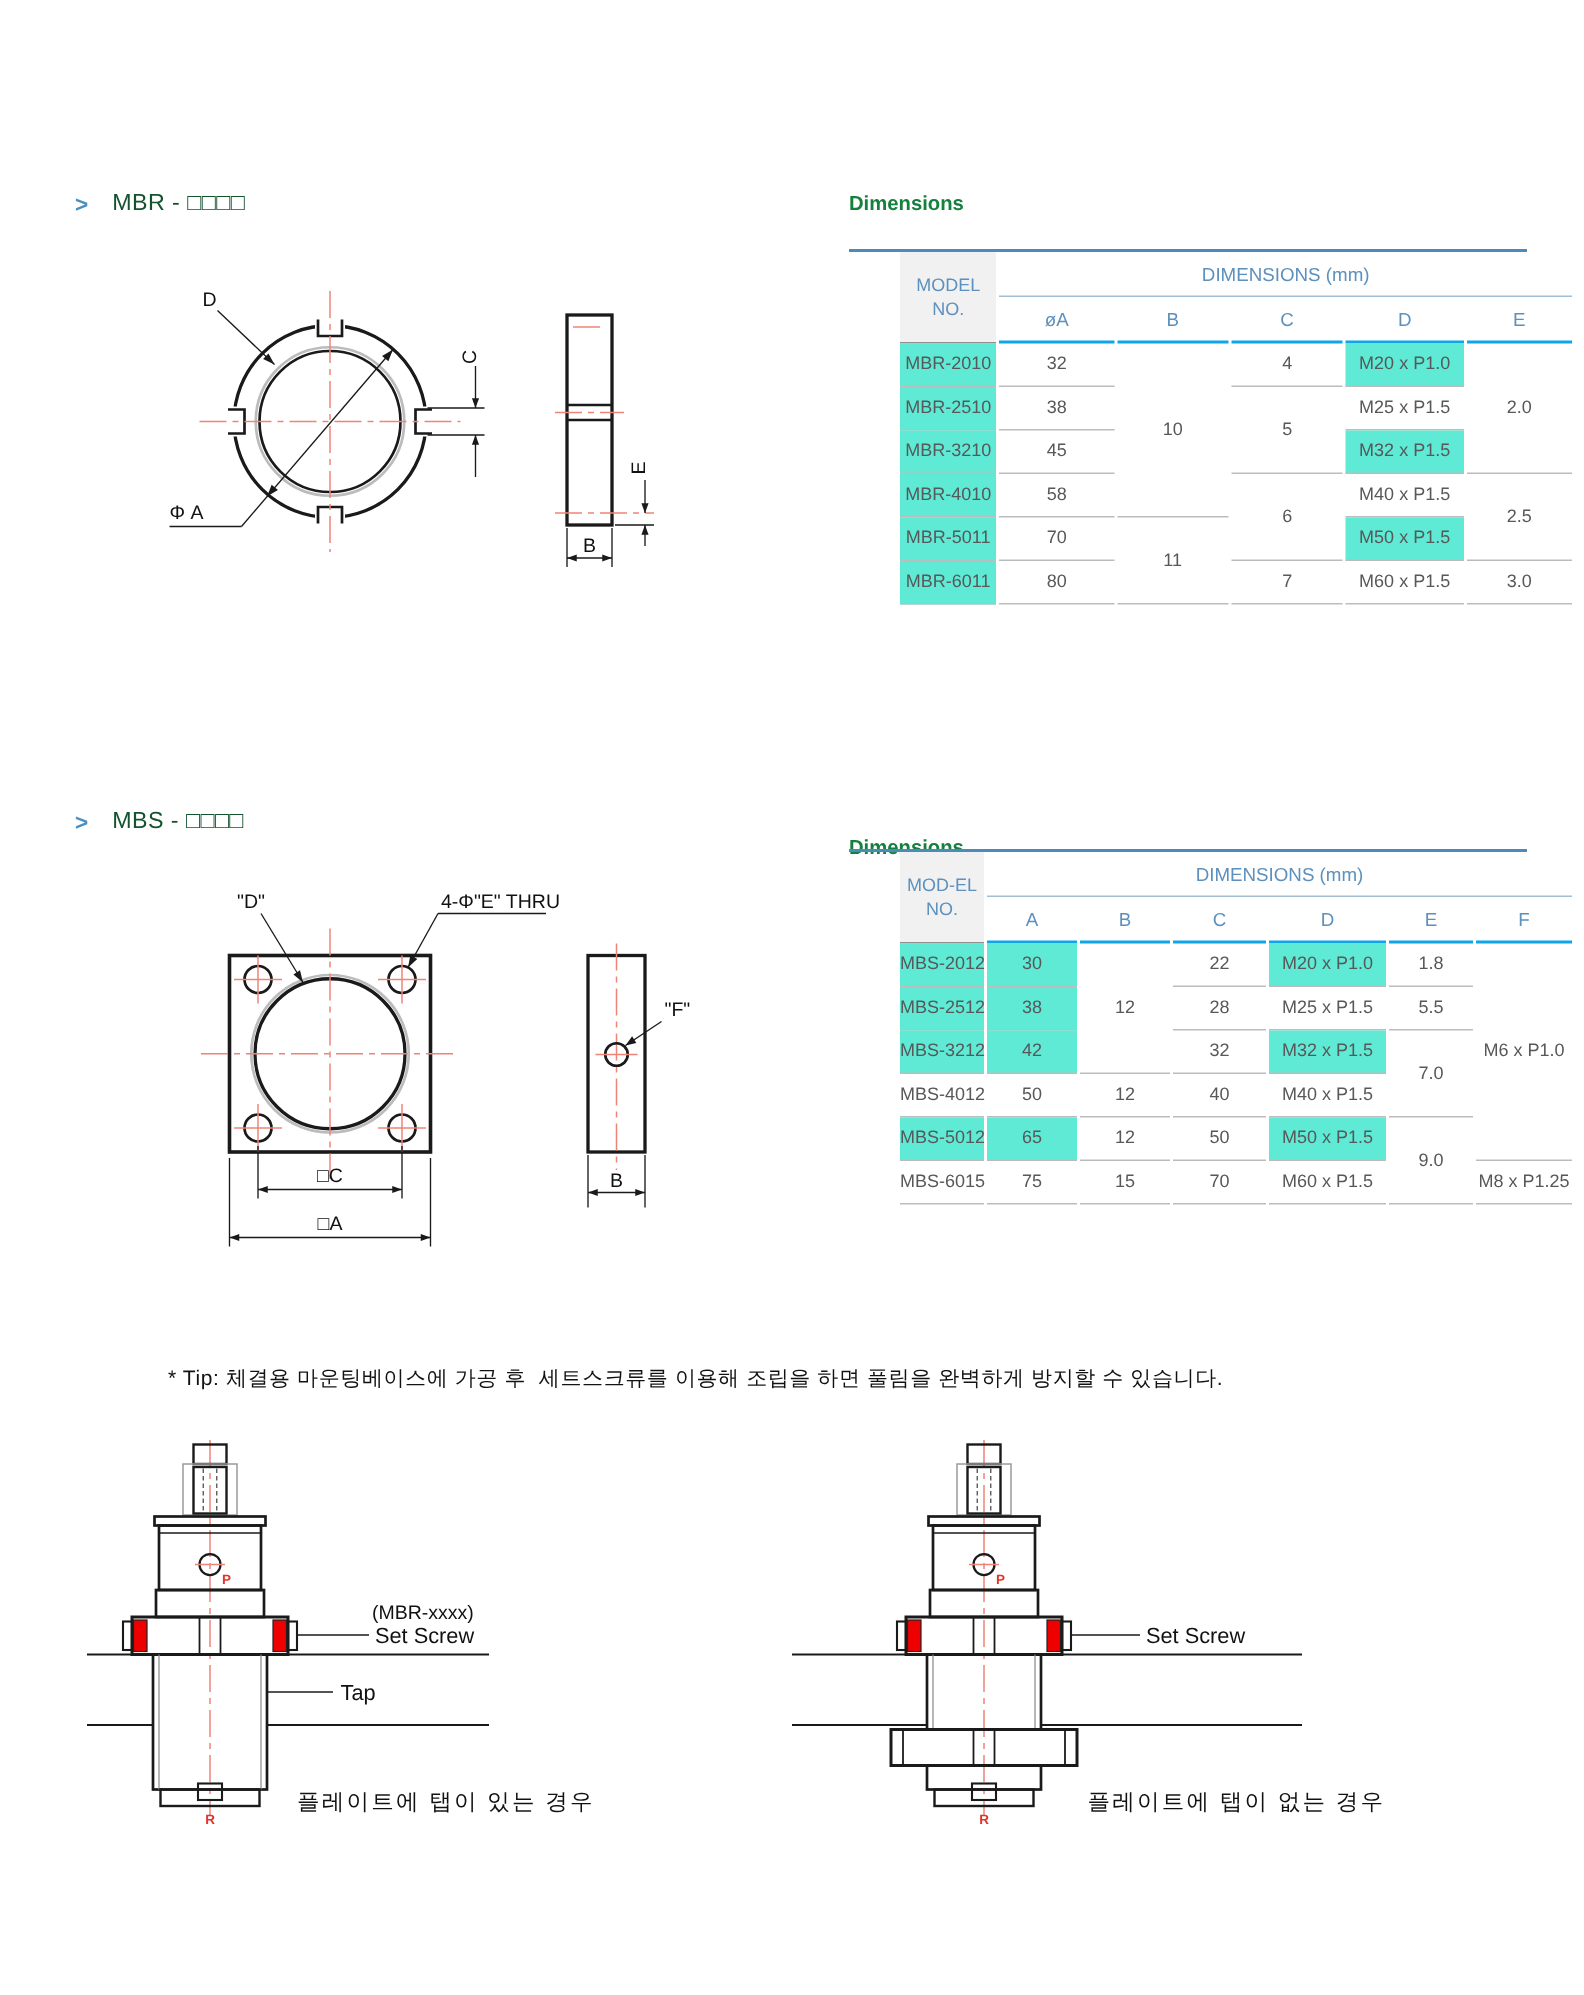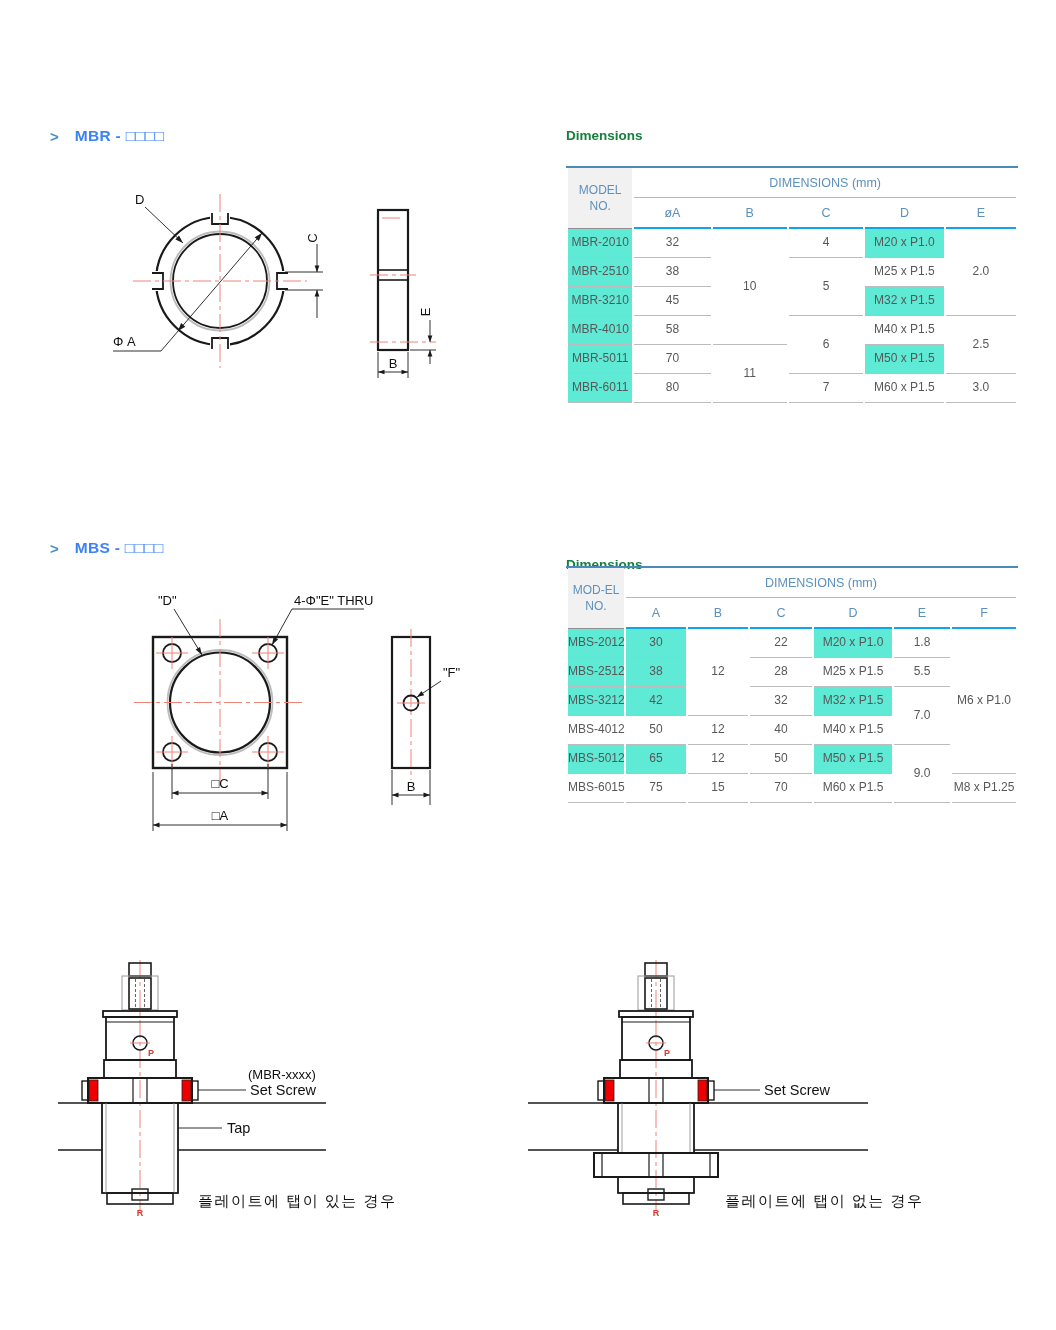--- a/index.html
+++ b/index.html
@@ -11,27 +11,27 @@
   }
   .abs { position: absolute; }
 
   
   .page-title { left:25px; top:20px; font-size:20px; font-weight:bold; color:#3a4350; letter-spacing:0.2px; }
   .page-title .suffix { font-size:13px; font-weight:normal; color:#4d525b; margin-left:7px; }
 
   
   .section-header { display:flex; align-items:center; gap:16px; }
   .chev { color:#4a8fc0; font-size:15px; font-weight:bold; line-height:1; }
-  .section-title { font-size:15.5px; font-weight:bold; color:#3b82f6; letter-spacing:0.3px; }
+  .section-title { font-size:15.5px; font-weight:normal; color:#14532d; letter-spacing:0.3px; }
 
   .dim-heading { font-size:13.5px; font-weight:bold; color:#15803d; }
 
   
   .tblwrap { border-top:2px solid #4b8bb9; width:452px; }
-  table.dims { border-collapse:separate; border-spacing:2px 0; table-layout:fixed; width:452px; color:#57585a; }
+  table.dims { border-collapse:separate; border-spacing:2px 0; table-layout:fixed; width:452px; color:#57585a;margin-left:32px; }
   table.dims th, table.dims td { padding:0; text-align:center; vertical-align:middle; font-weight:normal; }
   th.group  { color:#5d90bd; font-size:12.5px; height:30px; border-bottom:1px solid #a3bdd2; }
   th.modelh { color:#5d90bd; font-size:12px; background:#f1f1f2; border-bottom:1px solid #8f8f8f; white-space:pre-line; line-height:1.35; }
   th.colh   { color:#5d90bd; font-size:12.5px; height:31px; border-bottom:2px solid #0ea5e9; }
   table.dims td { font-size:12px; height:29px; border-bottom:1px solid #bcbcbc; line-height:1.15; white-space:nowrap; }
   td.sh { background:#5eead4; }
   td.wrap2 { white-space:normal; }
 
   
   .tip { left:112px; top:910px; font-size:14px; color:#121212; white-space:pre-wrap; letter-spacing:0.4px; }
@@ -338,20 +338,21 @@
           <td>75</td>
           <td>15</td>
           <td>70</td>
           <td>M60 x P1.5</td>
           <td>M8 x P1.25</td>
         </tr>
       </tbody>
     </table>
   </div>
 
+  <div class="abs tip">* Tip: 체결용 마운팅베이스에 가공 후  세트스크류를 이용해 조립을 하면 풀림을 완벽하게 방지할 수 있습니다.</div>
 
   <svg class="abs" style="left:58px; top:948px;" width="350" height="300" viewBox="0 0 350 300">
     <line x1="82" y1="12" x2="82" y2="262" class="cl"></line>
     <rect x="71" y="15" width="22" height="13" class="blk" stroke-width="1.6" fill="#ffffff"></rect>
     <rect x="64" y="28" width="36" height="34" fill="none" stroke="#9a9a9a" stroke-width="1"></rect>
     <rect x="71" y="30" width="22" height="31" class="blk" stroke-width="1.6" fill="#ffffff"></rect>
     <line x1="77.5" y1="31" x2="77.5" y2="60" stroke="#555555" stroke-width="0.9" stroke-dasharray="3 2"></line>
     <line x1="86.5" y1="31" x2="86.5" y2="60" stroke="#555555" stroke-width="0.9" stroke-dasharray="3 2"></line>
     <rect x="45" y="63" width="74" height="6" class="blk" stroke-width="1.8" fill="#ffffff"></rect>
     <rect x="48" y="69" width="68" height="43" class="blk" stroke-width="1.8" fill="#ffffff"></rect>

